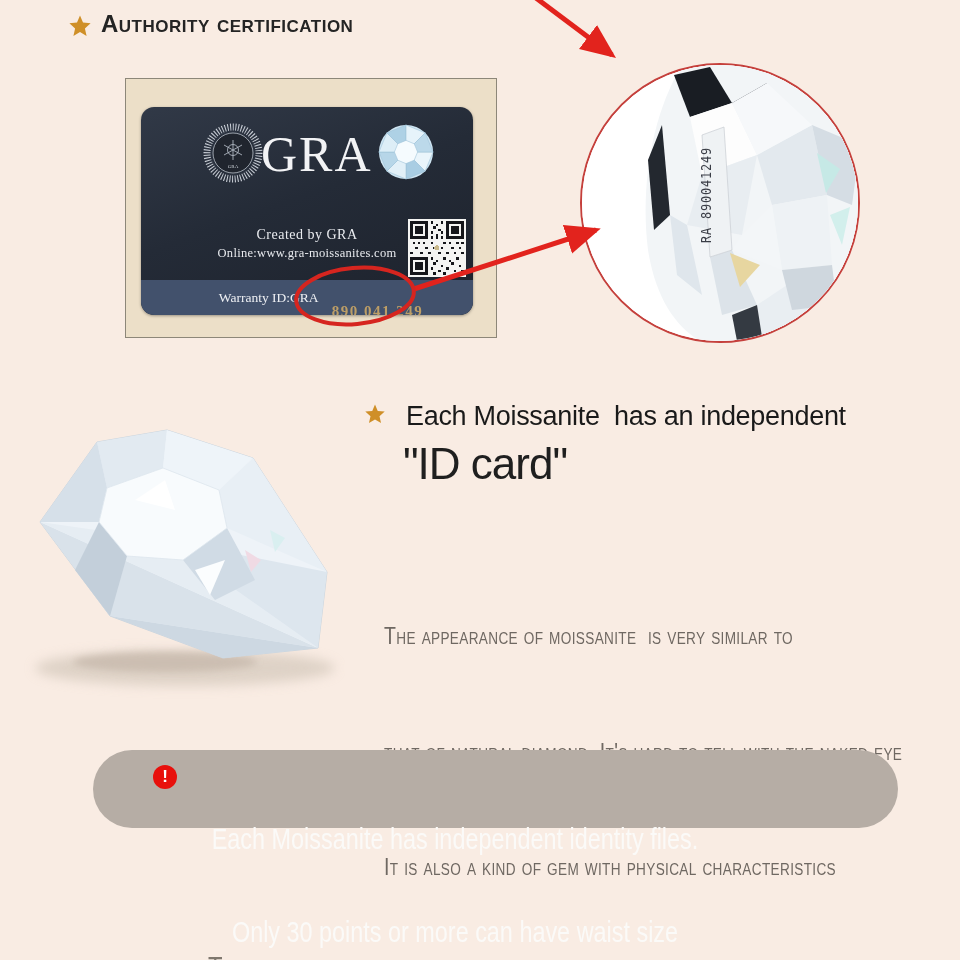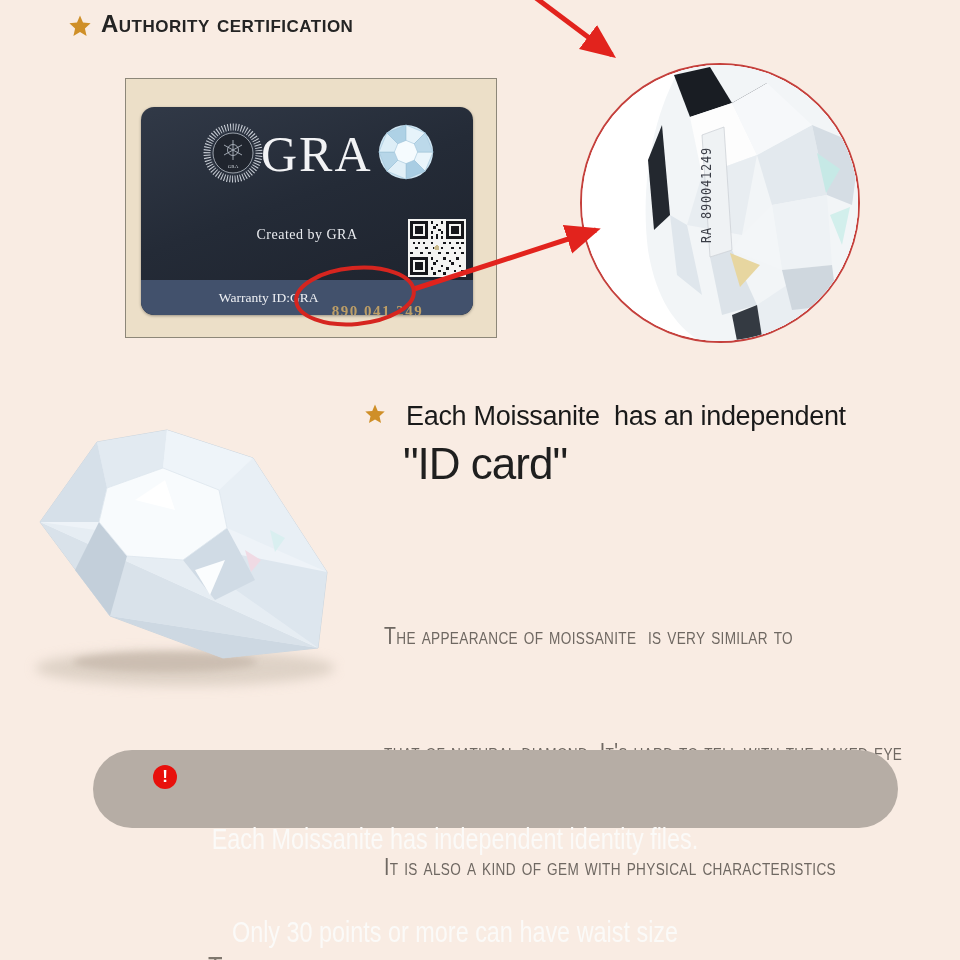--- a/index.html
+++ b/index.html
@@ -109,20 +109,21 @@
           <polygon points="30,30 10.2,49.8 2,30" fill="#b7d6e8"></polygon>
           <polygon points="30,30 2,30 10.2,10.2" fill="#ddeef7"></polygon>
           <polygon points="30,30 10.2,10.2 30,2" fill="#aed1e5"></polygon>
           <polygon points="30,30 30,2 49.8,10.2" fill="#e6f3fa"></polygon>
           <polygon points="30,30 49.8,10.2 58,30" fill="#bcd9ea"></polygon>
           <polygon points="30,18 38.5,21.5 42,30 38.5,38.5 30,42 21.5,38.5 18,30 21.5,21.5" fill="#f5fbfe"></polygon>
         </g>
       </svg>
 
       <div class="card-line created">Created by GRA</div>
+      <div class="card-line cline3">Online:www.gra-moissanites.com</div>
 
       <svg class="qr" viewBox="0 0 21 21" shape-rendering="crispEdges">
         <rect x="0" y="0" width="21" height="21" fill="#f4f4f2"></rect>
         <g fill="#15161a">
           <rect x="0" y="0" width="7" height="7"></rect>
             <rect x="14" y="0" width="7" height="7"></rect>
             <rect x="0" y="14" width="7" height="7"></rect>
         </g>
         <g fill="#f4f4f2">
           <rect x="1" y="1" width="5" height="5"></rect>

